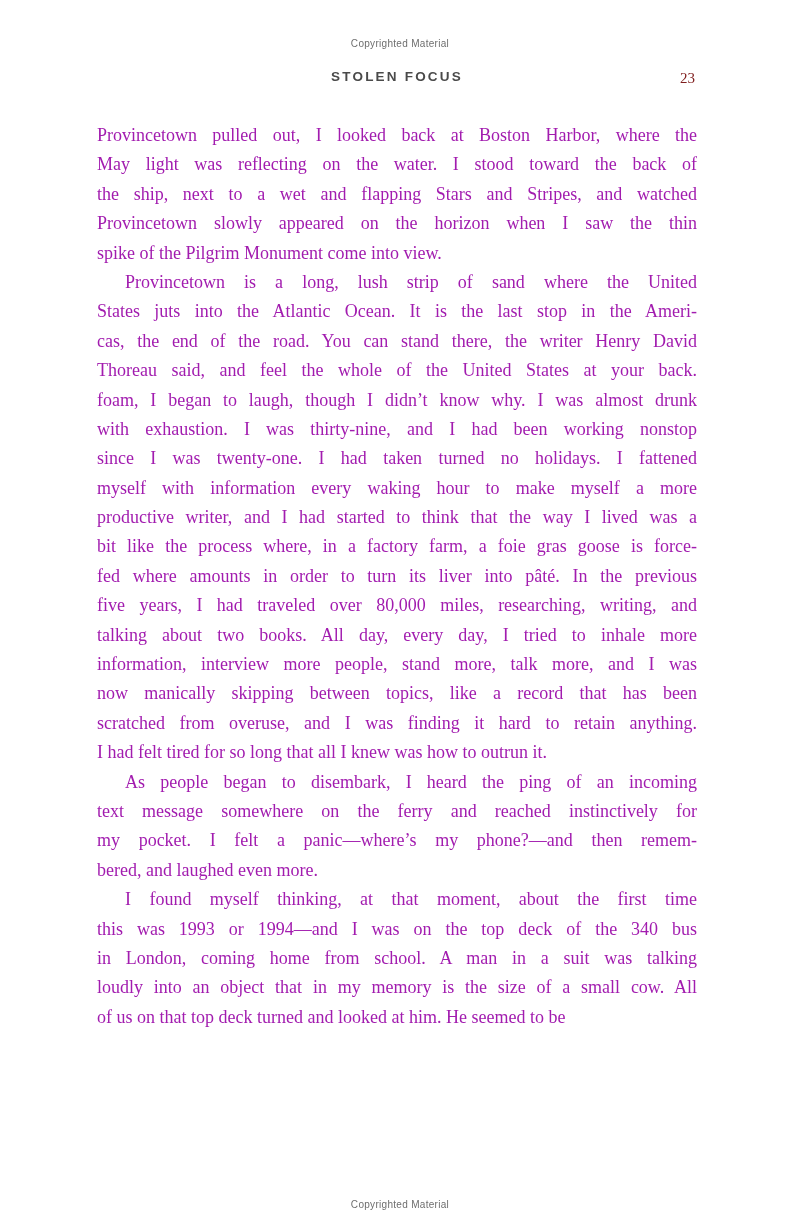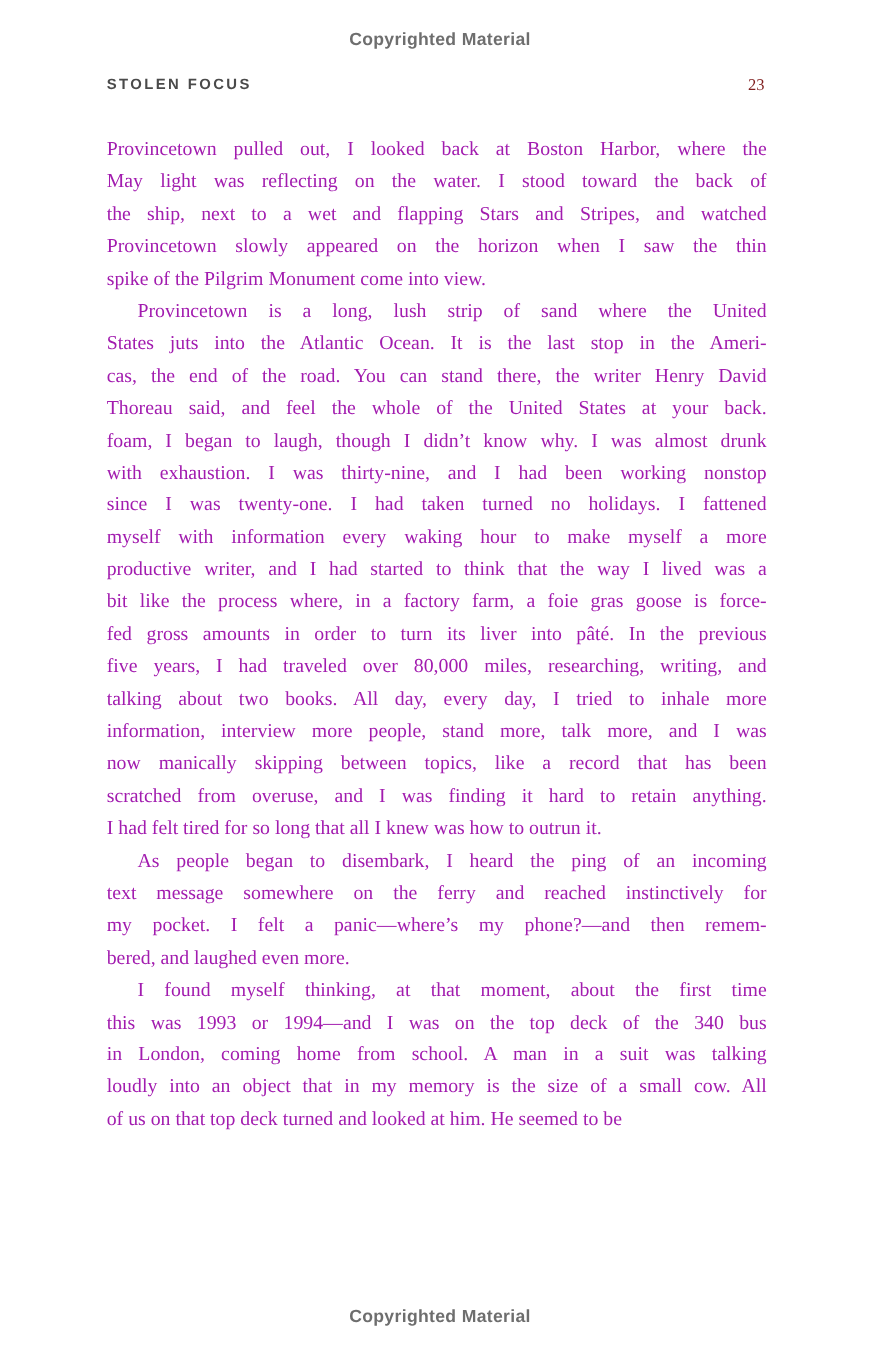--- a/index.html
+++ b/index.html
@@ -14,38 +14,40 @@
     background: #ffffff;
     overflow: hidden;
     font-family: "Liberation Serif", serif;
   }
   .copyright {
     position: absolute;
     left: 0;
     width: 100%;
     text-align: center;
     font-family: "Liberation Sans", sans-serif;
-    font-weight: bold;
-    font-size: 16px;
+    font-weight: normal;
+    font-size: 10px;
     letter-spacing: 0.3px;
     color: #6e6e6e;
+    margin-top: 10px;
   }
   .copyright.top { top: 28px; }
   .copyright.bottom { top: 1189px; }
   .header-row {
     position: absolute;
     top: 69px;
     left: 97px;
     width: 600px;
     height: 20px;
   }
   .running-title {
     position: absolute;
     left: 0;
     width: 100%;
+    text-align: center;
     font-family: "Liberation Sans", sans-serif;
     font-weight: bold;
     font-size: 13.5px;
     letter-spacing: 2.2px;
     color: #4a4a4a;
   }
   .pagenum {
     position: absolute;
     right: 2px;
     top: 1px;
@@ -95,21 +97,21 @@
         <div class="line indent">Provincetown is a long, lush strip of sand where the United</div>
         <div class="line">States juts into the Atlantic Ocean. It is the last stop in the Ameri-</div>
         <div class="line">cas, the end of the road. You can stand there, the writer Henry David</div>
         <div class="line">Thoreau said, and feel the whole of the United States at your back.</div>
         <div class="line">foam, I began to laugh, though I didn’t know why. I was almost drunk</div>
         <div class="line">with exhaustion. I was thirty-nine, and I had been working nonstop</div>
         <div class="line">since I was twenty-one. I had taken turned no holidays. I fattened</div>
         <div class="line">myself with information every waking hour to make myself a more</div>
         <div class="line">productive writer, and I had started to think that the way I lived was a</div>
         <div class="line">bit like the process where, in a factory farm, a foie gras goose is force-</div>
-        <div class="line">fed gross amounts in order to turn its liver into pâté. In the previous</div>
+        <div class="line">fed where amounts in order to turn its liver into pâté. In the previous</div>
         <div class="line">five years, I had traveled over 80,000 miles, researching, writing, and</div>
         <div class="line">talking about two books. All day, every day, I tried to inhale more</div>
         <div class="line">information, interview more people, stand more, talk more, and I was</div>
         <div class="line">now manically skipping between topics, like a record that has been</div>
         <div class="line">scratched from overuse, and I was finding it hard to retain anything.</div>
         <div class="line last">I had felt tired for so long that all I knew was how to outrun it.</div>
       </div>
       <div class="paragraph">
         <div class="line indent">As people began to disembark, I heard the ping of an incoming</div>
         <div class="line">text message somewhere on the ferry and reached instinctively for</div>

